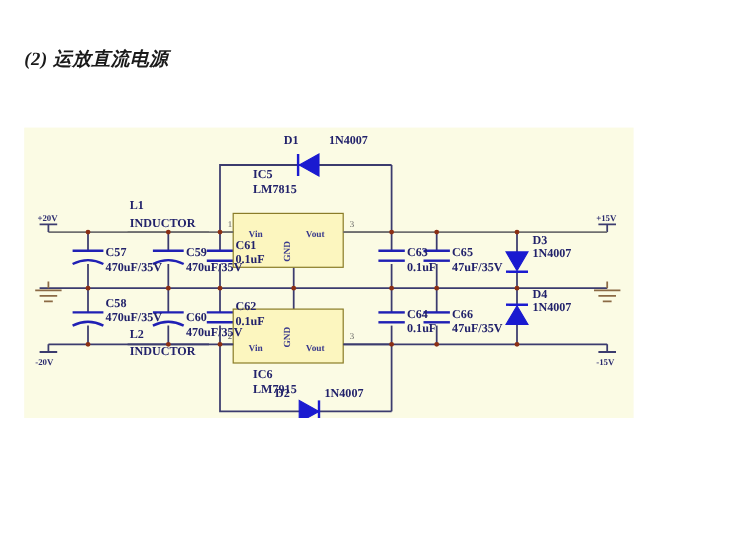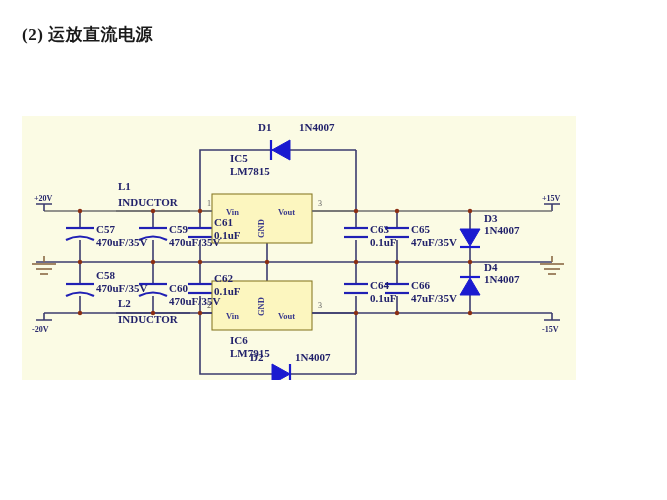--- a/index.html
+++ b/index.html
@@ -5,27 +5,28 @@
   html,body{margin:0;padding:0;}
   body{
     width:667px;height:500px;
     background:#ffffff;
     font-family:"Liberation Serif", serif;
     overflow:hidden;
     position:relative;
   }
   #page-title{
     position:absolute;
-    left:22px; top:23px;
+    left:22px; top:42px;
     font-family:"Liberation Serif", serif;
     font-size:17px;
     font-weight:bold;
     color:#1a1a1a;
     letter-spacing:0.5px;
     white-space:nowrap;
+    font-style:italic;
   }
   #schematic-canvas{
     position:absolute;
     left:22px; top:116px;
     width:554px; height:264px;
     background:#fbfbe4;
   }
   #schematic-svg{
     position:absolute;
     left:0; top:0;

